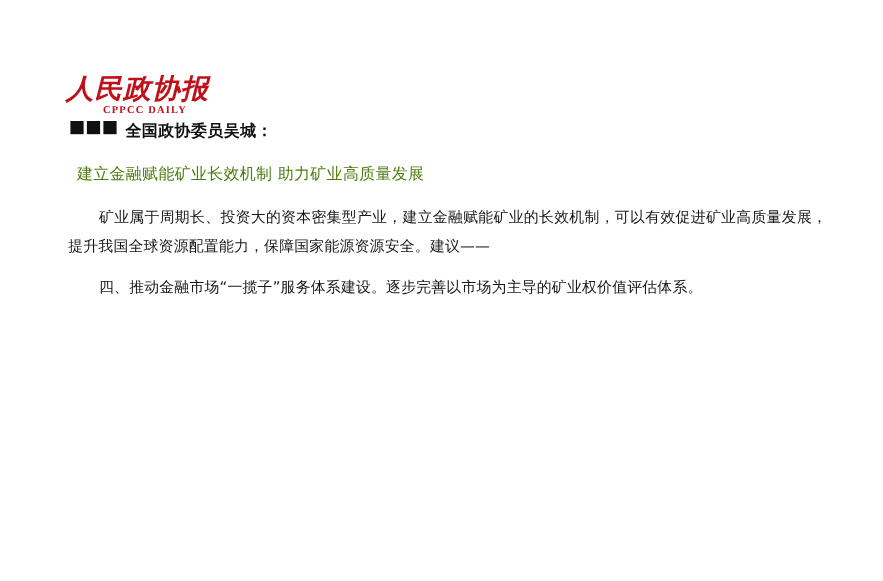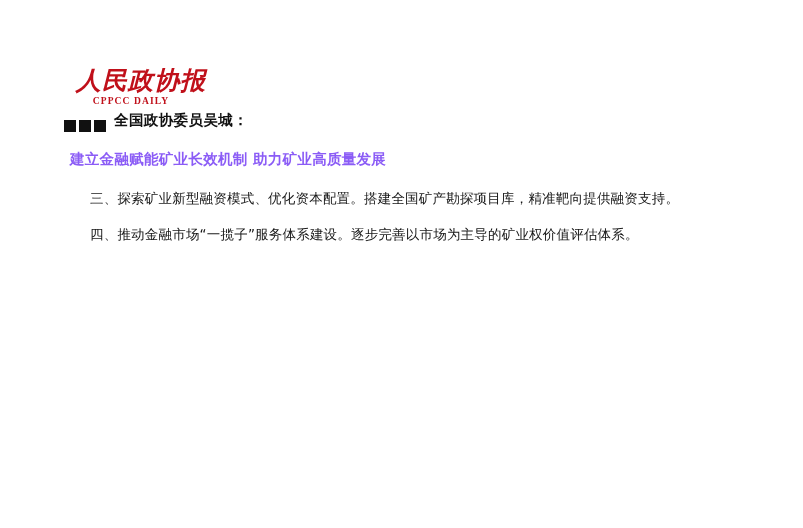--- a/index.html
+++ b/index.html
@@ -19,23 +19,22 @@
     width: 803px;
     height: 528px;
     box-sizing: border-box;
   }
   
   .masthead {
     position: absolute;
     left: 60px;
     top: 68px;
     width: 110px;
-    text-align: center;
+    text-align: right;
     user-select: none;
-    margin-left: 16px;
   }
   .masthead-cn {
     font-family: "DejaVu Serif", "Liberation Serif", serif;
     font-size: 25px;
     font-weight: 700;
     color: #c0101a;
     letter-spacing: 1px;
     line-height: 1;
     font-style: italic;
     white-space: nowrap;
@@ -52,21 +51,21 @@
   }
   
   .content {
     position: absolute;
     left: 62px;
     top: 110px;
     width: 690px;
   }
   .byline {
     display: flex;
-    align-items: flex-end;
+    align-items: flex-start;
     font-size: 14.5px;
     font-weight: 700;
     color: #111;
     line-height: 1.5;
     margin-bottom: 16px;
     letter-spacing: 0.4px;
   }
   .squares {
     display: inline-flex;
     gap: 3px;
@@ -74,22 +73,22 @@
     margin-left: 2px;
   }
   .squares i {
     display: inline-block;
     width: 12px;
     height: 12px;
     background: #111;
   }
   .headline {
     font-size: 14.5px;
-    font-weight: 700;
-    color: #8b5cf6;
+    font-weight: 400;
+    color: #4d7c0f;
     line-height: 1.6;
     margin: 0 0 14px 8px;
     letter-spacing: 0.3px;
   }
   p.para {
     font-size: 13.5px;
     line-height: 1.95;
     color: #161616;
     margin: 0 0 10px 0;
     text-indent: 28px;
@@ -114,18 +113,18 @@
       <span class="squares">
         <i></i>
           <i></i>
           <i></i>
       </span>
       <span>全国政协委员吴城：</span>
     </div>
 
     <div class="headline">建立金融赋能矿业长效机制 助力矿业高质量发展</div>
 
-    <p class="para">三、探索矿业新型融资模式、优化资本配置。搭建全国矿产勘探项目库，精准靶向提供融资支持。</p>
+    <p class="para">矿业属于周期长、投资大的资本密集型产业，建立金融赋能矿业的长效机制，可以有效促进矿业高质量发展，提升我国全球资源配置能力，保障国家能源资源安全。建议——</p>
     <p class="para">四、推动金融市场“一揽子”服务体系建设。逐步完善以市场为主导的矿业权价值评估体系。</p>
 
   </div>
 
 </div>
 
 </body></html>

